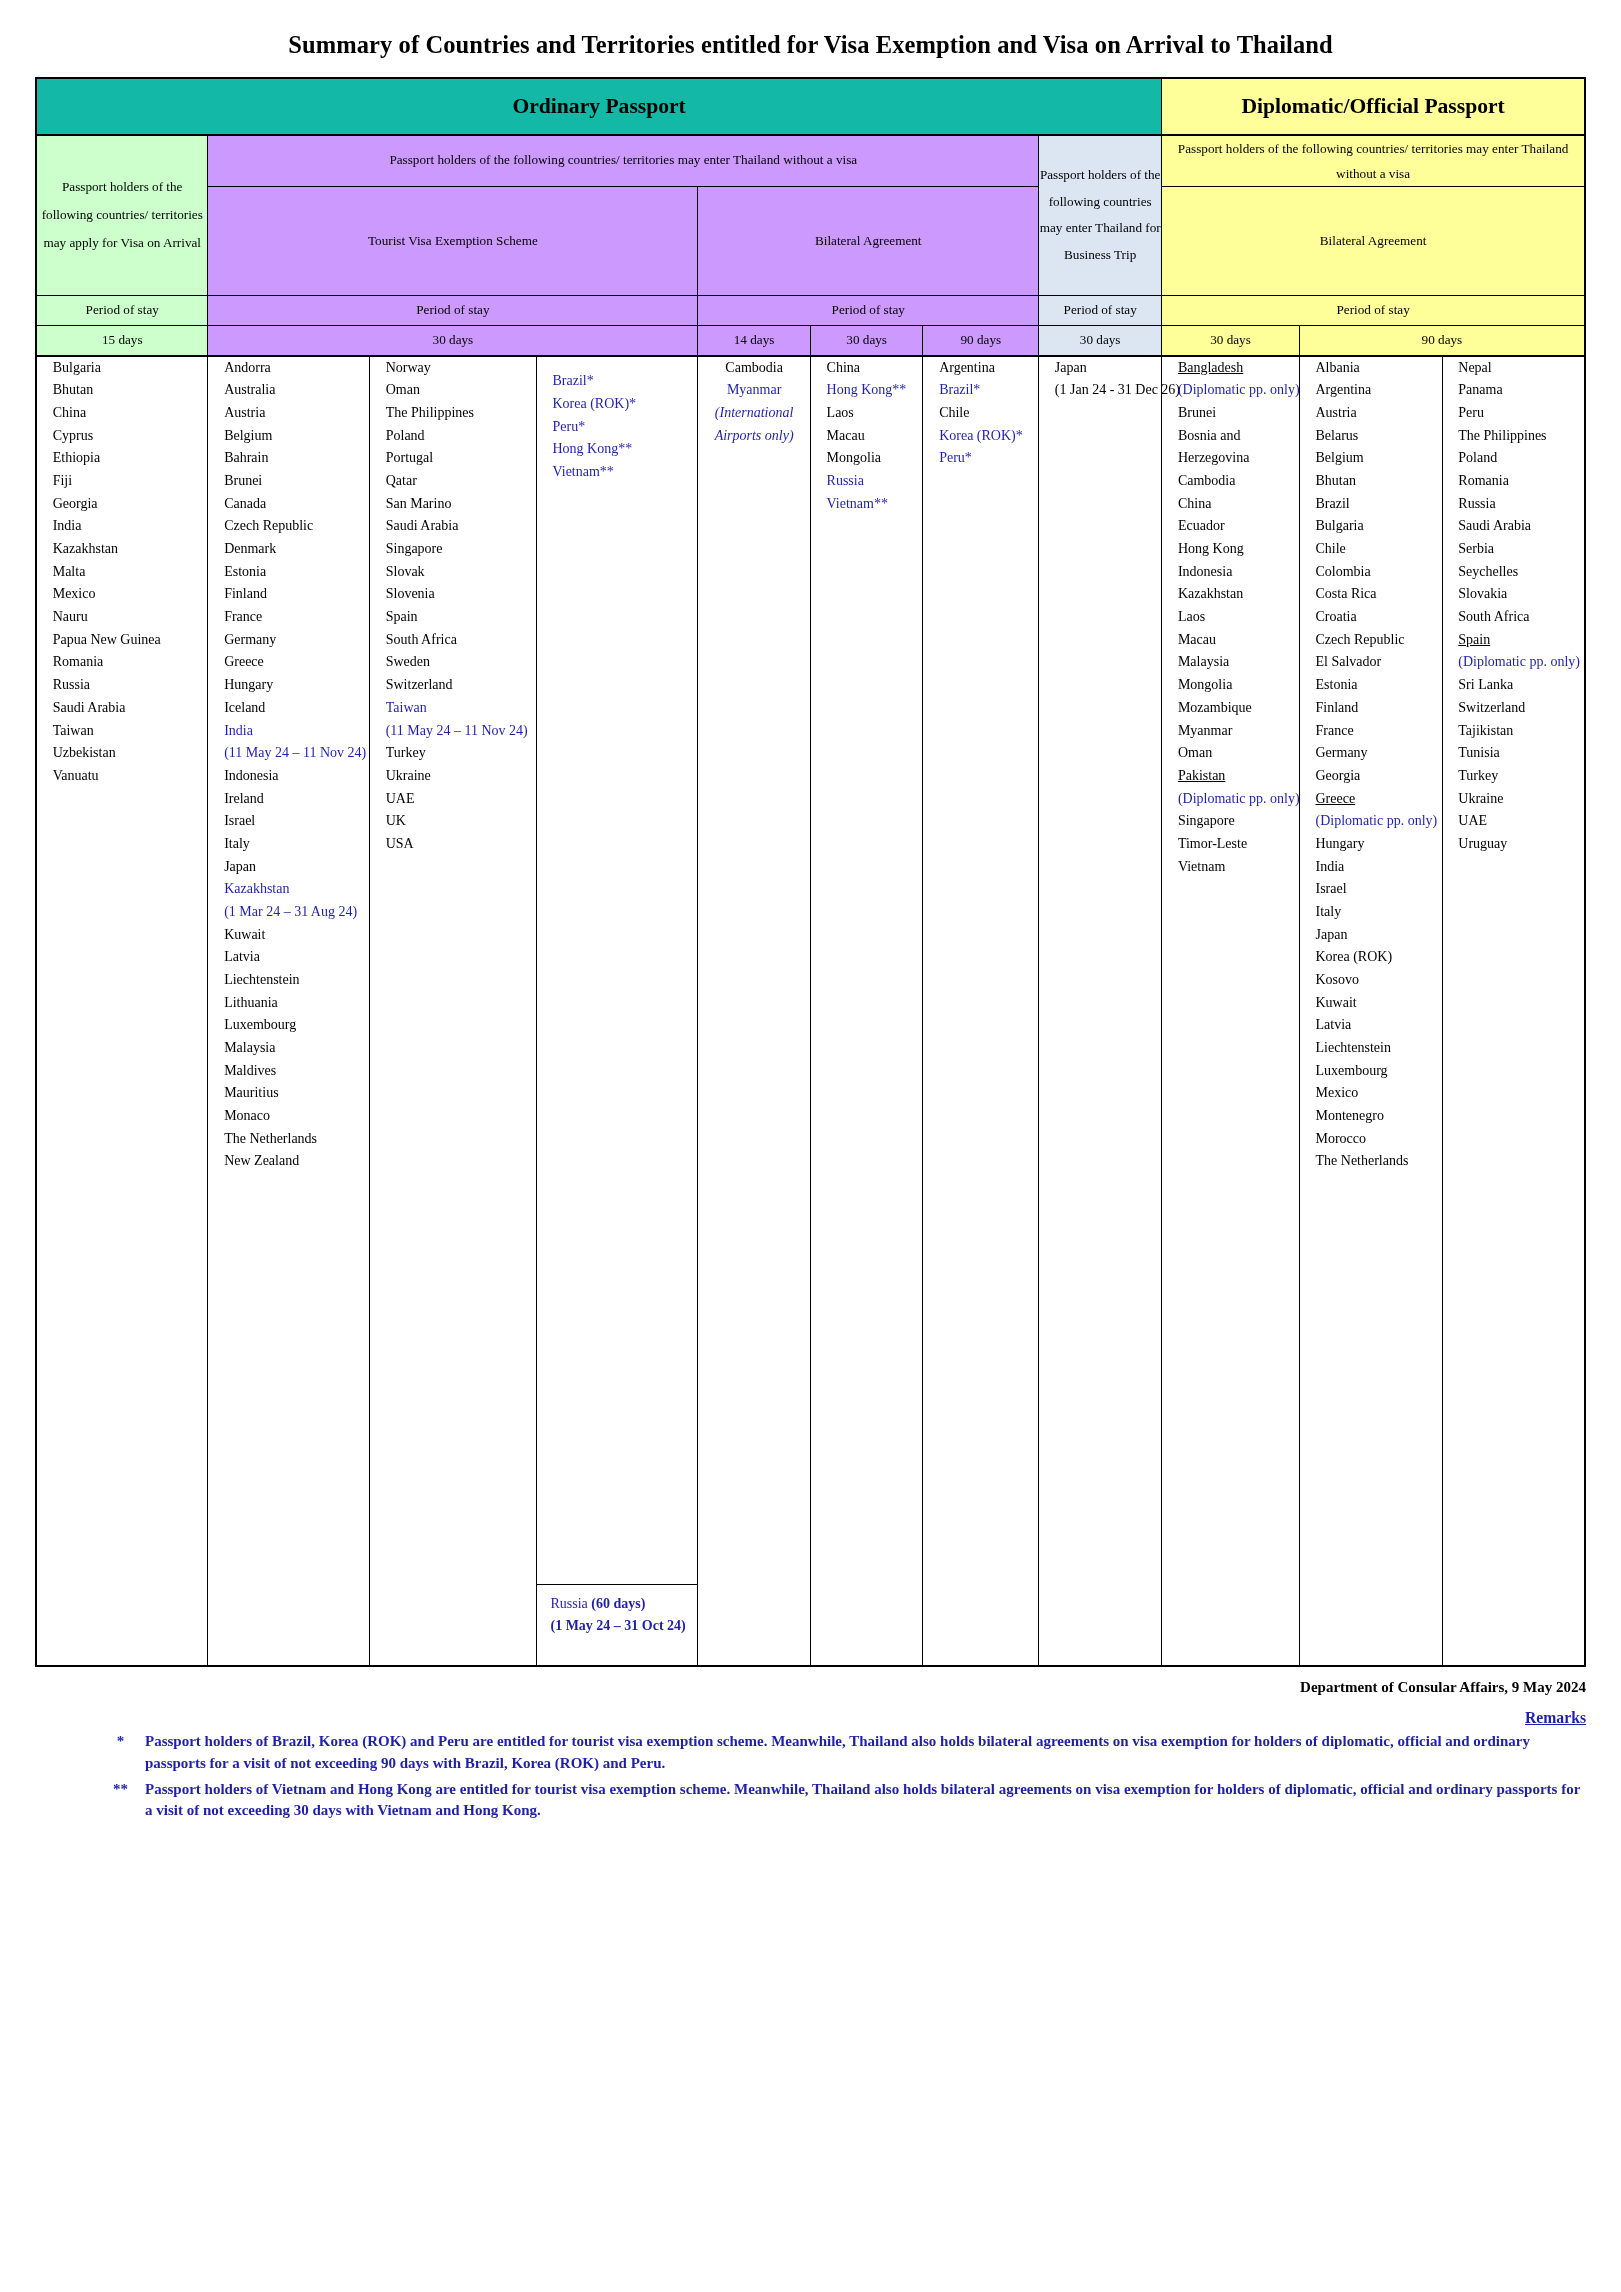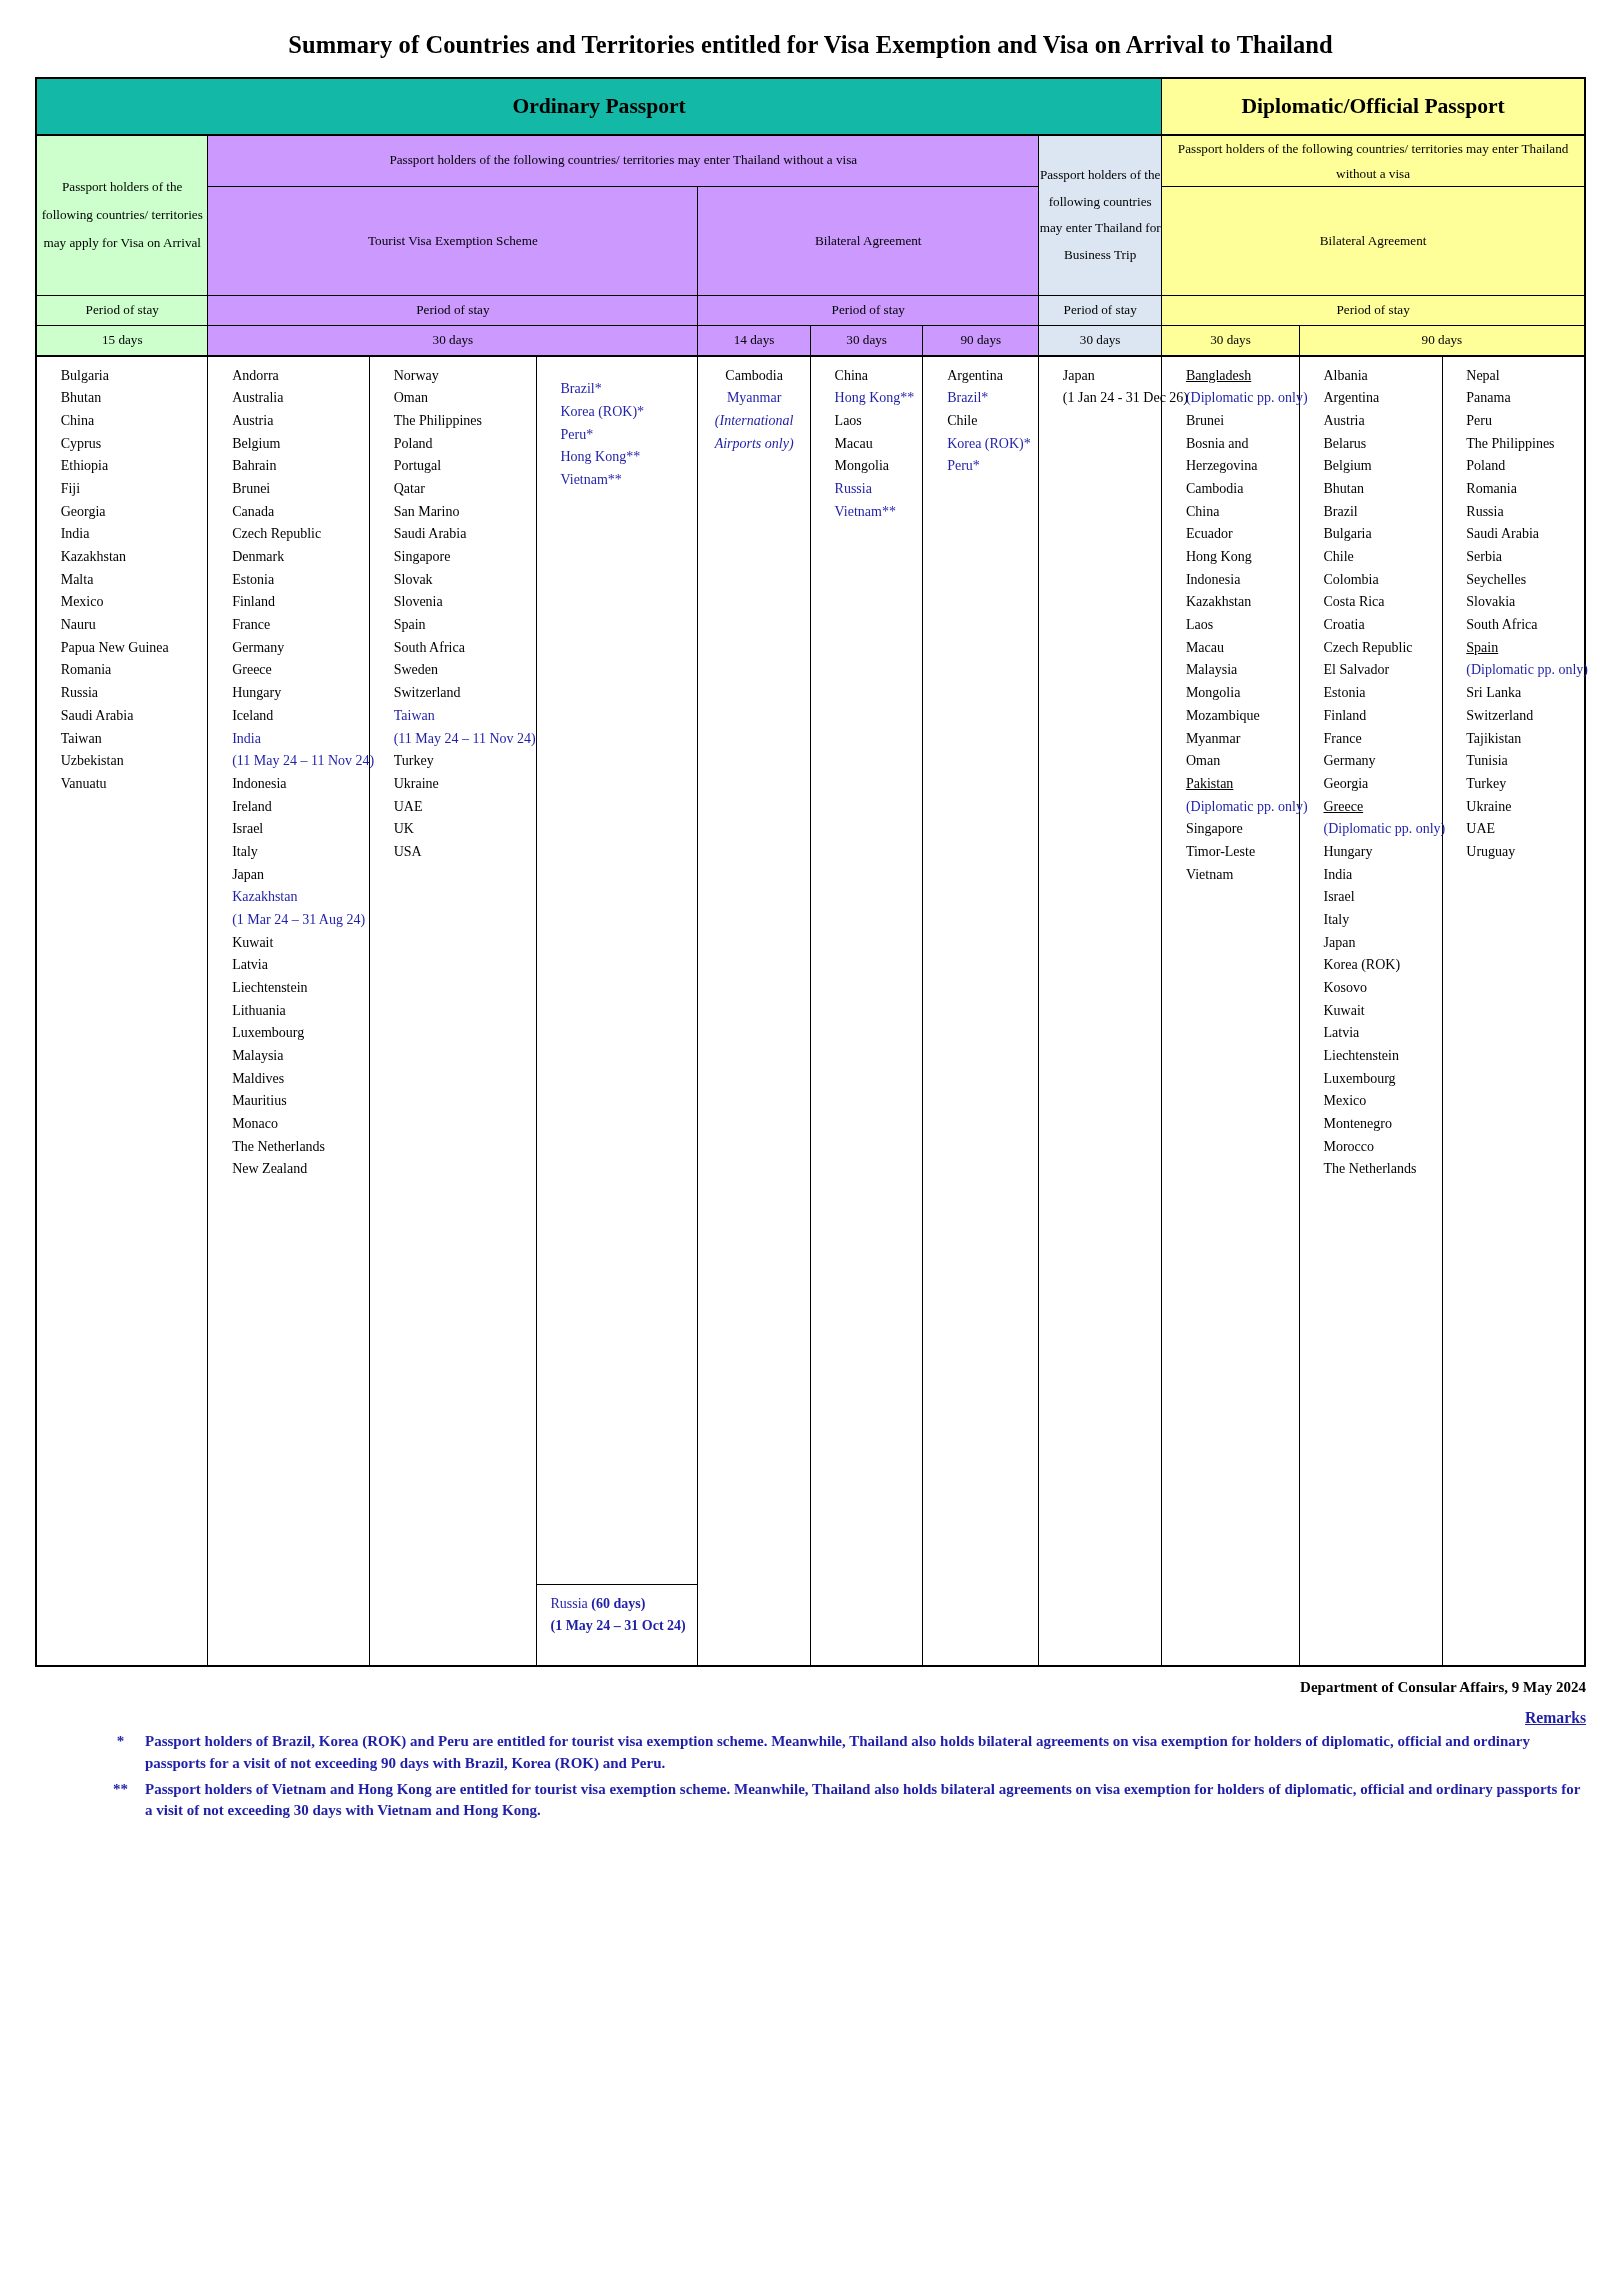--- a/index.html
+++ b/index.html
@@ -87,21 +87,21 @@
     height: 29px;
     border-bottom: 2.5px solid #000 !important;
   }
   td.body-cell {
     padding: 13.7px 0 7.8px 0;
     background: #ffffff;
     height: 1308px;
   }
   ul.clist {
     list-style: none;
-    margin: 8px;
+    margin: 0;
     padding: 0;
   }
   ul.clist li {
     font-size: 14px;
     line-height: 1.62;
     padding: 0 3.9px 0 15.7px;
     white-space: nowrap;
   }
   ul.clist.centered li {
     text-align: center;

